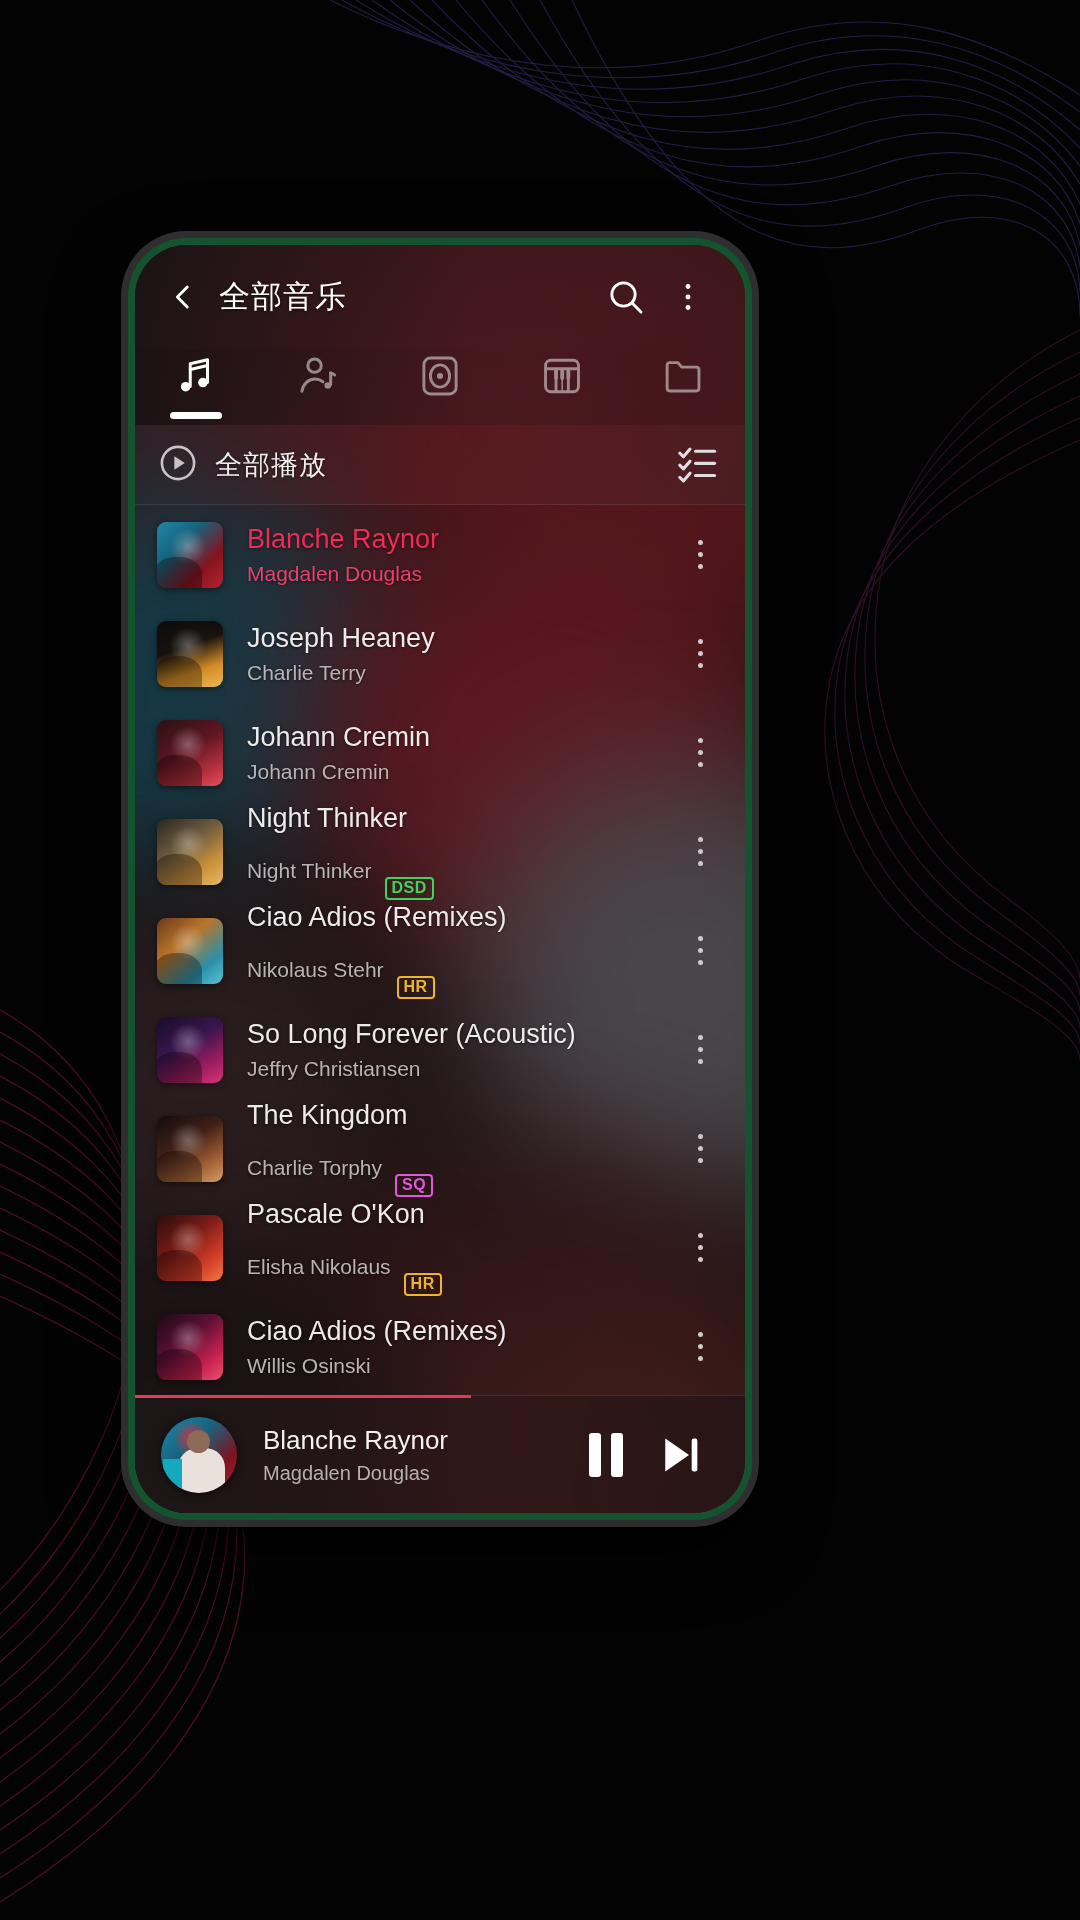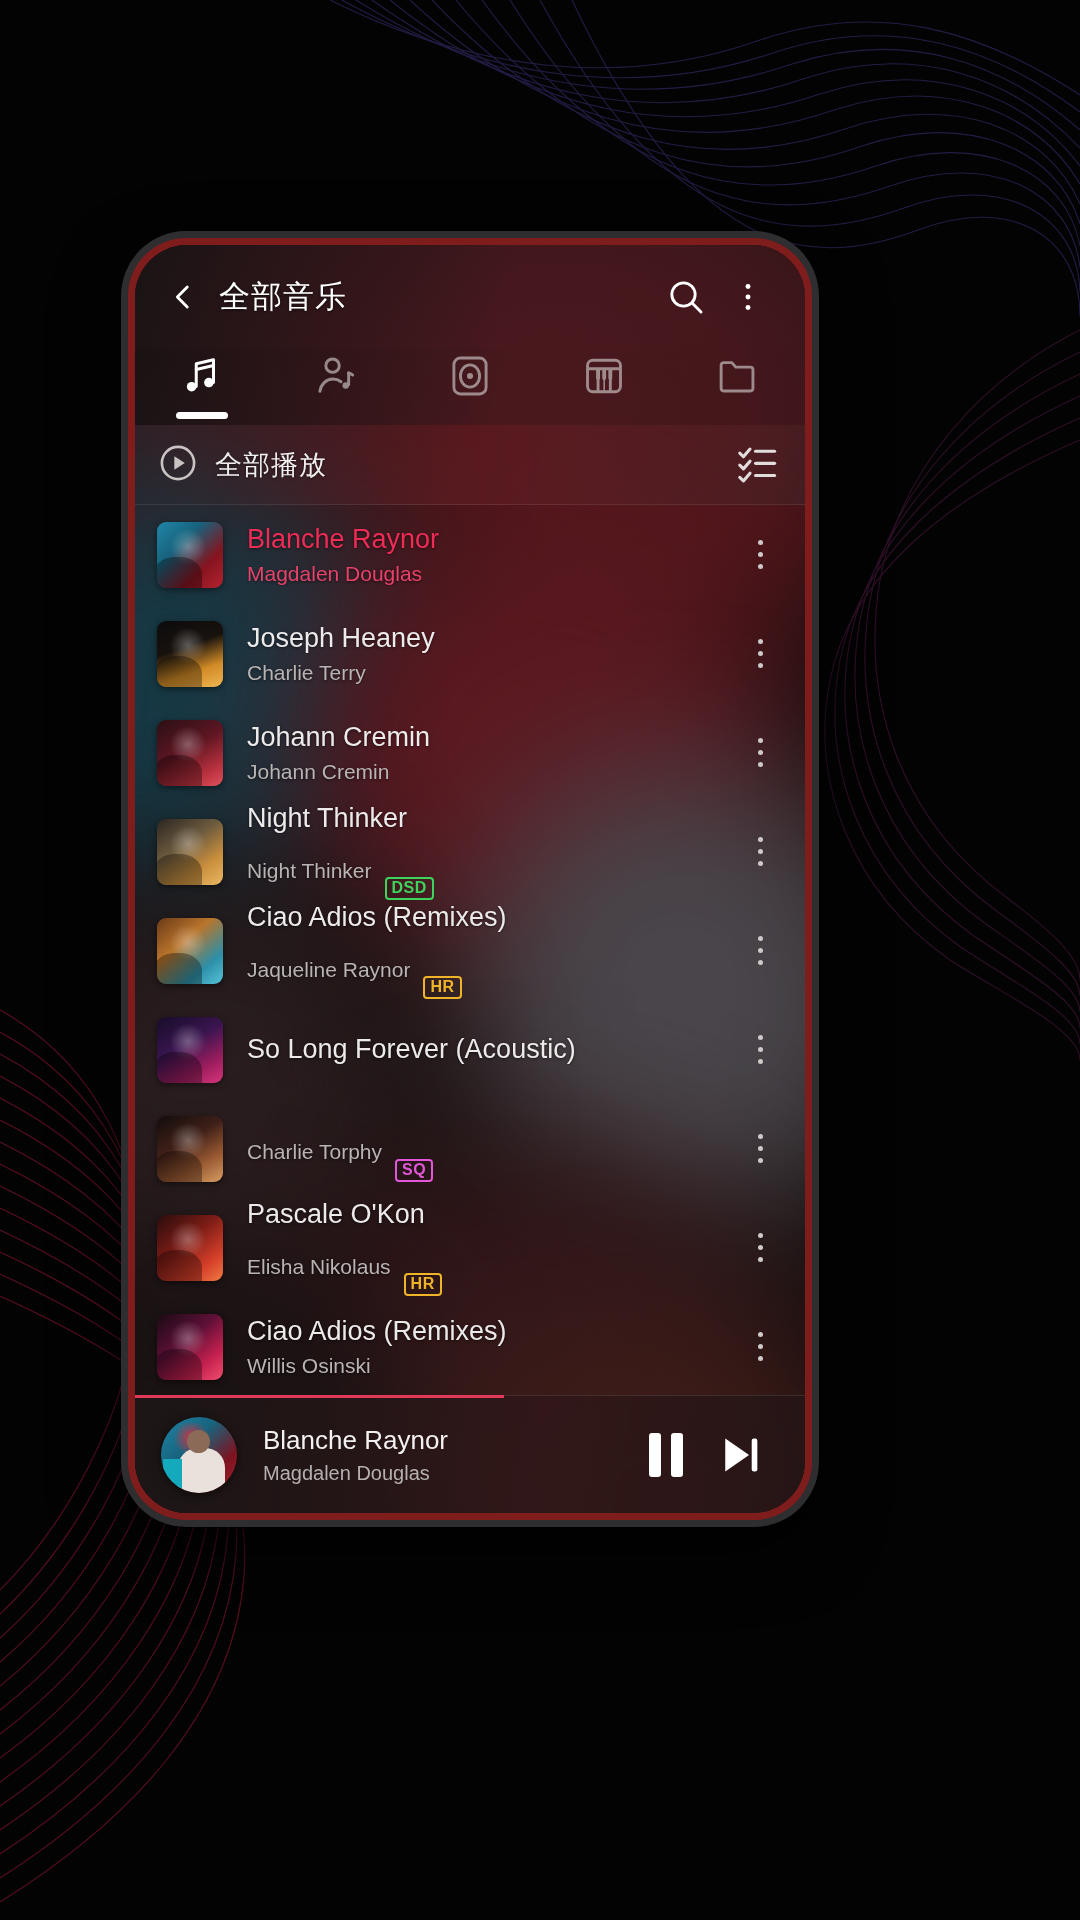--- a/index.html
+++ b/index.html
@@ -11,23 +11,23 @@
   }
 
   
   #wallpaper { position:absolute; inset:0; background:#030304; }
   #wallpaper svg { position:absolute; inset:0; width:1080px; height:1920px; }
 
   
   #phone {
     position:absolute;
     left:128px; top:238px;
-    width:684px; height:1282px;
+    width:624px; height:1282px;
     border-radius:58px;
-    background:#7f1d1d;
+    background:#14532d;
     box-shadow:0 0 0 7px #2e2e30, 0 26px 70px rgba(0,0,0,.85);
     overflow:hidden;
   }
   #screen {
     position:absolute; inset:7px;
     border-radius:52px;
     overflow:hidden;
     background:#15100f;
   }
 
@@ -413,52 +413,56 @@
           </div>
           <div class="row">
             <div class="art">
               <i style="inset: 0px; background: linear-gradient(140deg, rgb(107, 58, 24) 0%, rgb(185, 117, 44) 38%, rgb(45, 143, 168) 74%, rgb(85, 195, 216) 100%);"></i>
               <i style="left: 18%; top: 12%; width: 58%; height: 52%; border-radius: 50%; background: radial-gradient(circle, rgba(255, 255, 255, 0.3) 0%, rgba(255, 255, 255, 0) 70%);"></i>
               <i style="left: -6%; bottom: -12%; width: 74%; height: 58%; border-radius: 46% 46% 0px 0px; background: rgba(0, 0, 0, 0.32);"></i>
             </div>
             <div class="meta">
               <div class="t1">Ciao Adios (Remixes)</div>
               <div class="t2row">
-                <div class="t2">Jaqueline Raynor</div>
+                <div class="t2">Nikolaus Stehr</div>
                 <span class="badge" style="color: rgb(240, 180, 41); border-color: rgb(240, 180, 41);">HR</span>
               </div>
             </div>
             <div class="more">
               <span></span>
               <span></span>
               <span></span>
             </div>
           </div>
           <div class="row">
             <div class="art">
               <i style="inset: 0px; background: linear-gradient(150deg, rgb(22, 13, 40) 0%, rgb(58, 21, 80) 42%, rgb(154, 29, 94) 74%, rgb(216, 52, 122) 100%);"></i>
               <i style="left: 18%; top: 12%; width: 58%; height: 52%; border-radius: 50%; background: radial-gradient(circle, rgba(255, 255, 255, 0.3) 0%, rgba(255, 255, 255, 0) 70%);"></i>
               <i style="left: -6%; bottom: -12%; width: 74%; height: 58%; border-radius: 46% 46% 0px 0px; background: rgba(0, 0, 0, 0.32);"></i>
             </div>
             <div class="meta">
               <div class="t1">So Long Forever (Acoustic)</div>
+              <div class="t2row">
+                <div class="t2">Jeffry Christiansen</div>
+              </div>
             </div>
             <div class="more">
               <span></span>
               <span></span>
               <span></span>
             </div>
           </div>
           <div class="row">
             <div class="art">
               <i style="inset: 0px; background: linear-gradient(150deg, rgb(18, 12, 12) 0%, rgb(64, 32, 24) 40%, rgb(155, 91, 51) 72%, rgb(214, 157, 99) 100%);"></i>
               <i style="left: 18%; top: 12%; width: 58%; height: 52%; border-radius: 50%; background: radial-gradient(circle, rgba(255, 255, 255, 0.3) 0%, rgba(255, 255, 255, 0) 70%);"></i>
               <i style="left: -6%; bottom: -12%; width: 74%; height: 58%; border-radius: 46% 46% 0px 0px; background: rgba(0, 0, 0, 0.32);"></i>
             </div>
             <div class="meta">
+              <div class="t1">The Kingdom</div>
               <div class="t2row">
                 <div class="t2">Charlie Torphy</div>
                 <span class="badge" style="color: rgb(226, 86, 216); border-color: rgb(226, 86, 216);">SQ</span>
               </div>
             </div>
             <div class="more">
               <span></span>
               <span></span>
               <span></span>
             </div>

